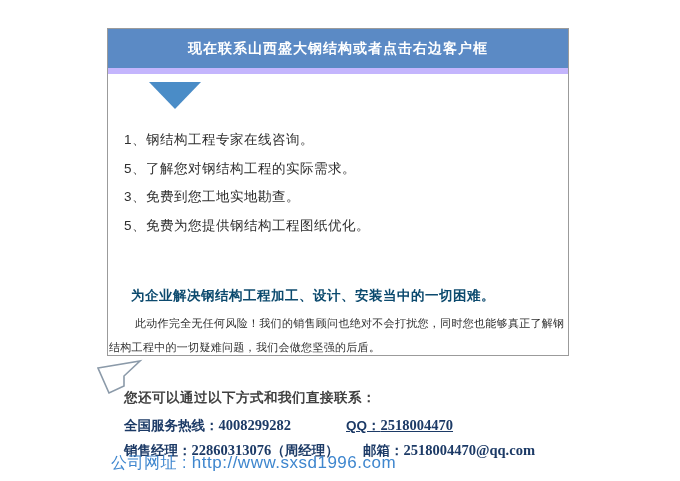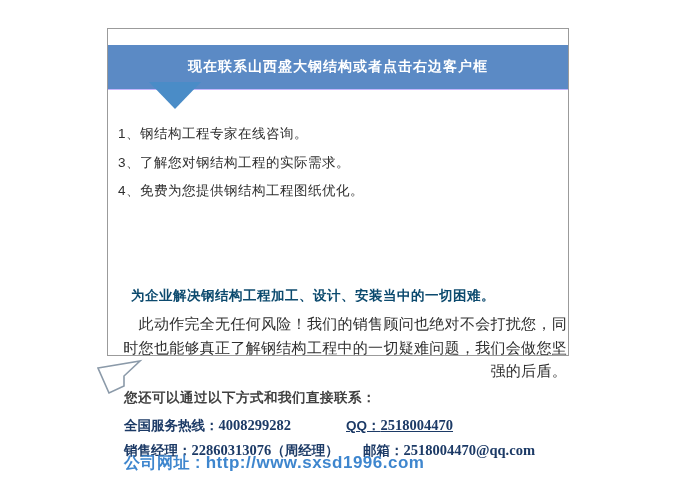--- a/index.html
+++ b/index.html
@@ -6,78 +6,79 @@
   body{
     width:680px;height:481px;position:relative;background:#ffffff;
     font-family:"Liberation Sans","DejaVu Sans",sans-serif;
     overflow:hidden;
   }
   .box{
     position:absolute;left:107px;top:28px;width:462px;height:328px;
     border:1px solid #9b9b9b;background:#ffffff;box-sizing:border-box;
   }
   .hdr{
-    position:absolute;left:0;top:16px;width:100%;height:45px;
-    background:#5b8ac5;border-bottom:1px solid #c4b5fd;
+    position:absolute;left:0;top:0;width:100%;height:45px;
+    background:#5b8ac5;border-bottom:6px solid #c4b5fd;
     display:flex;align-items:center;justify-content:center;box-sizing:border-box;
   }
   .hdr-title{
     color:#ffffff;font-size:14px;font-weight:bold;letter-spacing:1px;
   }
   .tri{
     position:absolute;left:41px;top:53px;width:0;height:0;
     border-left:26px solid transparent;border-right:26px solid transparent;
     border-top:27px solid #4a8cc7;
   }
   ul.steps{
-    position:absolute;left:10px;top:91px;margin:0;padding:0;list-style:none;
+    position:absolute;left:10px;top:91px;margin:6px;padding:0;list-style:none;
   }
   ul.steps li{
     font-size:13.5px;color:#2e2e2e;line-height:28.7px;letter-spacing:0.5px;white-space:nowrap;
   }
   .emphasis{
     position:absolute;left:10px;top:258px;right:6px;
     font-size:13.5px;font-weight:bold;color:#0c4a6e;text-indent:13px;letter-spacing:0.5px;
   }
   .para{
     position:absolute;left:1px;top:283px;right:1px;
-    font-size:15px;color:#2e2e2e;line-height:23.5px;text-indent:26px;letter-spacing:0.3px;text-align:right;
+    font-size:11px;color:#2e2e2e;line-height:23.5px;text-indent:26px;letter-spacing:0.3px;
   }
   .fold{position:absolute;left:95px;top:358px;}
   .contact-intro{
     position:absolute;left:124px;top:389px;
     font-size:13.5px;font-weight:bold;color:#404040;letter-spacing:0.5px;
   }
   .crow{position:absolute;left:124px;width:440px;font-size:13.5px;font-weight:bold;color:#1c3a66;white-space:nowrap;}
   .crow1{top:417px;}
   .crow2{top:442px;}
   .crow .cell2-1{position:absolute;left:222px;top:0;text-decoration:underline;}
   .crow .cell2-2{position:absolute;left:239px;top:0;}
   .num{font-family:"Liberation Serif","DejaVu Serif",serif;font-size:14.5px;font-weight:bold;}
   .website{
-    position:absolute;left:124px;top:453px;
-    font-size:17px;font-weight:bold;color:#3e86ce;letter-spacing:0.5px;white-space:nowrap;
+    position:absolute;left:111px;top:453px;
+    font-size:17px;font-weight:normal;color:#3e86ce;letter-spacing:0.5px;white-space:nowrap;
   }
   .website .wlabel{font-size:16px;}
   a.weblink{color:#3e86ce;text-decoration:none;}
 </style>
 </head>
 <body>
 
 <div class="box">
   <div class="hdr">
     <span class="hdr-title">现在联系山西盛大钢结构或者点击右边客户框</span>
   </div>
 
   <div class="tri"></div>
 
   <ul class="steps">
     <li>1、钢结构工程专家在线咨询。</li>
-    <li>3、了解您对钢结构工程的实际需求。</li>
-    <li>4、免费为您提供钢结构工程图纸优化。</li>
+    <li>5、了解您对钢结构工程的实际需求。</li>
+    <li>3、免费到您工地实地勘查。</li>
+    <li>5、免费为您提供钢结构工程图纸优化。</li>
   </ul>
 
   <div class="emphasis">为企业解决钢结构工程加工、设计、安装当中的一切困难。</div>
 
   <div class="para">此动作完全无任何风险！我们的销售顾问也绝对不会打扰您，同时您也能够真正了解钢结构工程中的一切疑难问题，我们会做您坚强的后盾。</div>
 </div>
 
 <div class="fold">
   <svg width="48" height="37" viewBox="0 0 48 37">
     <polygon points="3,10 45,3 29,18 29,28 14,35" fill="#ffffff" stroke="#8b9aa9" stroke-width="1.6" stroke-linejoin="miter"></polygon>

